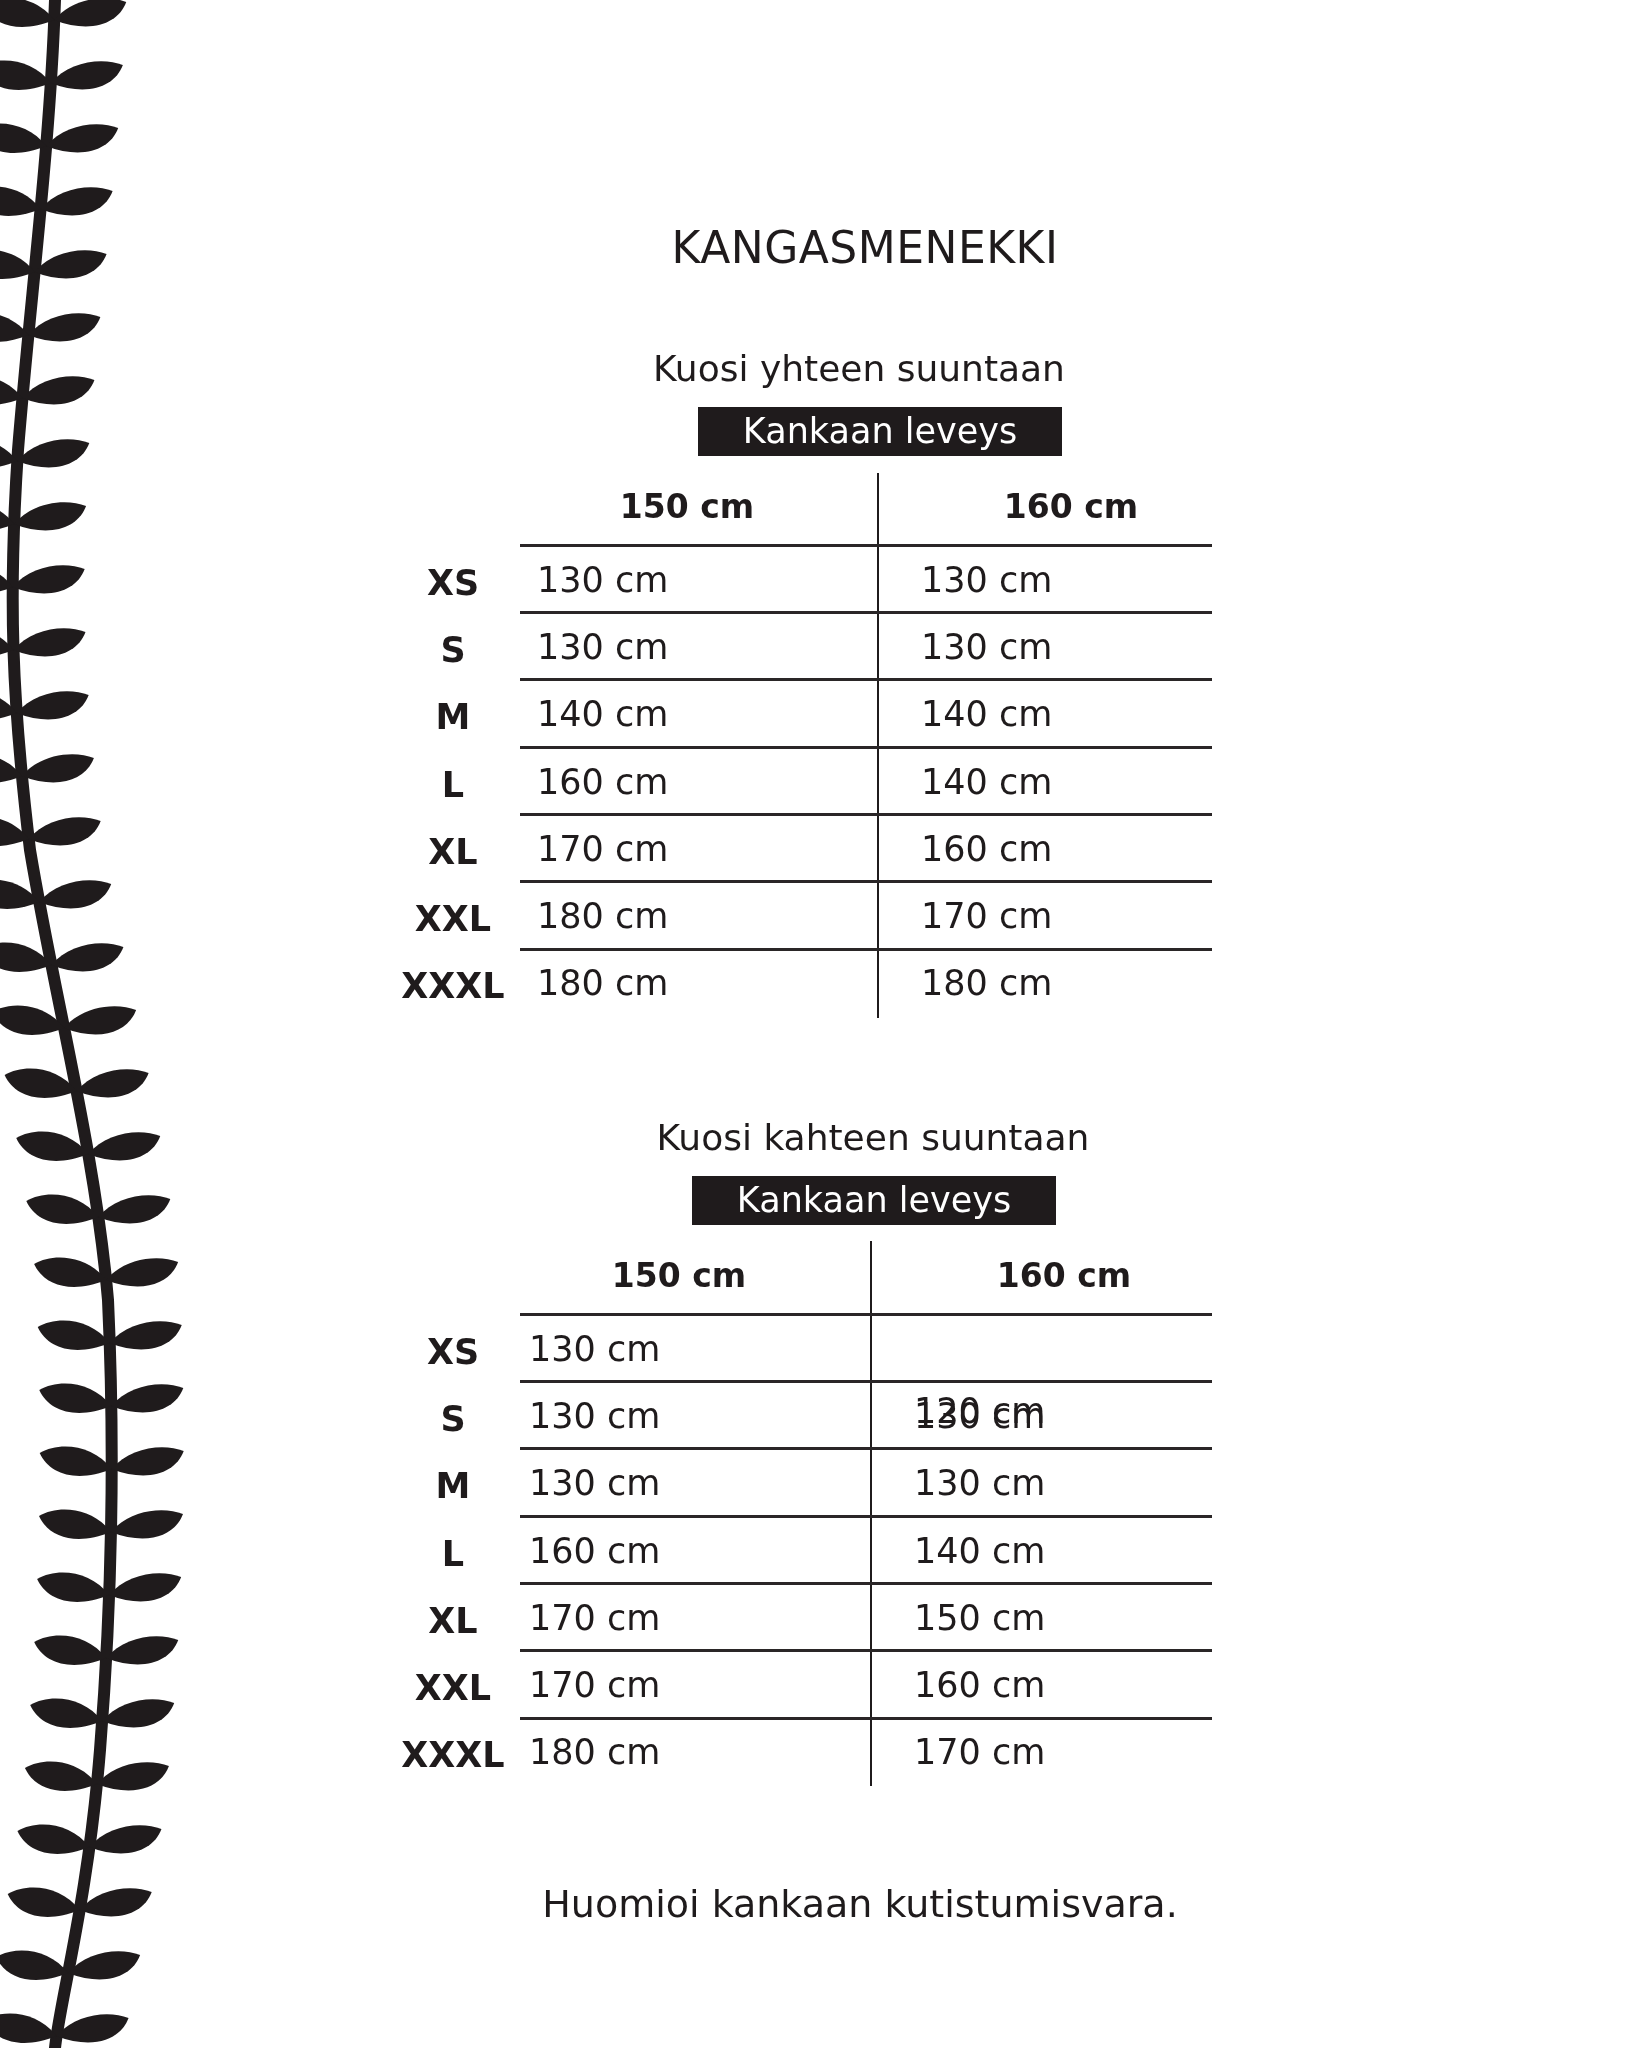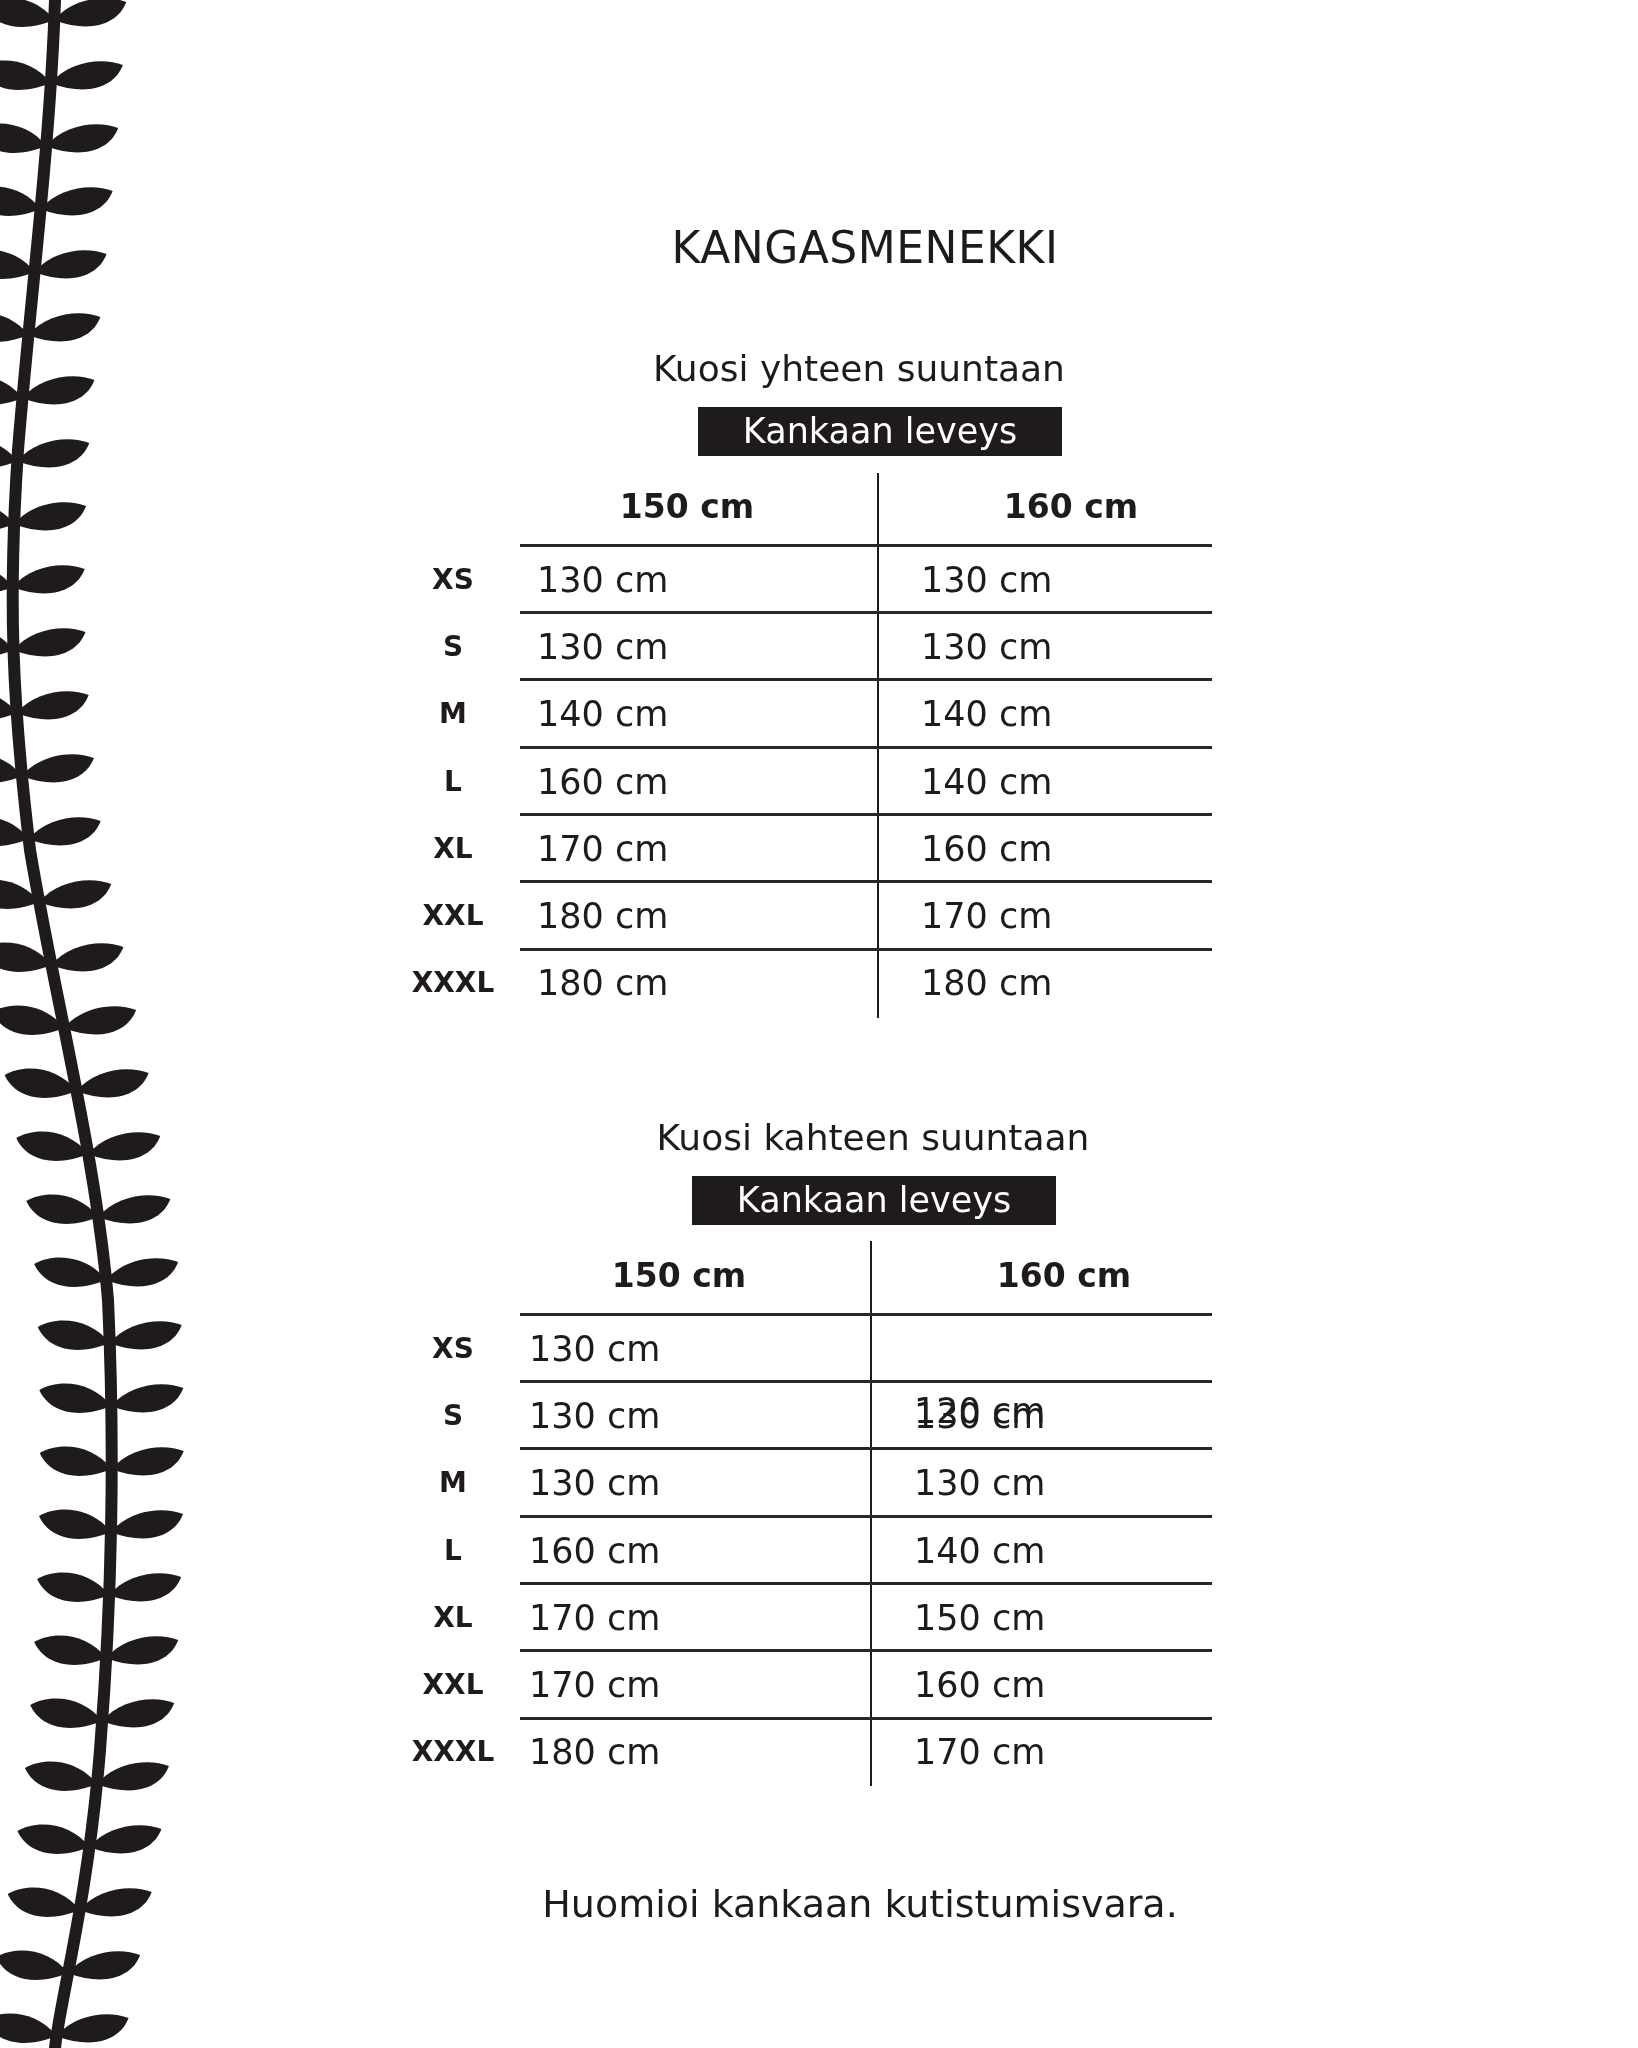--- a/index.html
+++ b/index.html
@@ -19,21 +19,21 @@
       position: absolute; width: 100%; text-align: center;
       font-size: 36px;
     }
     .width-badge {
       position: absolute; height: 49px; background: #1f1b1c; color: #ffffff;
       font-size: 35px; line-height: 49px; text-align: center;
     }
     .col-divider { position: absolute; width: 2px; background: #1f1b1c; }
     .row-line { position: absolute; height: 3px; background: #2a2627; left: 520px; width: 692px; }
     .col-head { position: absolute; font-size: 33px; font-weight: bold; text-align: center; width: 300px; }
-    .size-label { position: absolute; font-size: 28px; font-weight: bold; text-align: center; width: 120px; left: 393px; }
+    .size-label { position: absolute; font-size: 35px; font-weight: bold; text-align: center; width: 120px; left: 393px; }
     .cell { position: absolute; font-size: 35px; text-align: left; width: 300px; }
     .footnote {
       position: absolute; top: 1882px; left: 0; width: 1638px;
       text-align: center; font-size: 38px; transform: translateX(41px);
     }
   </style>
 </head>
 <body>
 
 <svg class="vine" viewBox="0 0 200 2048" xmlns="http://www.w3.org/2000/svg">

